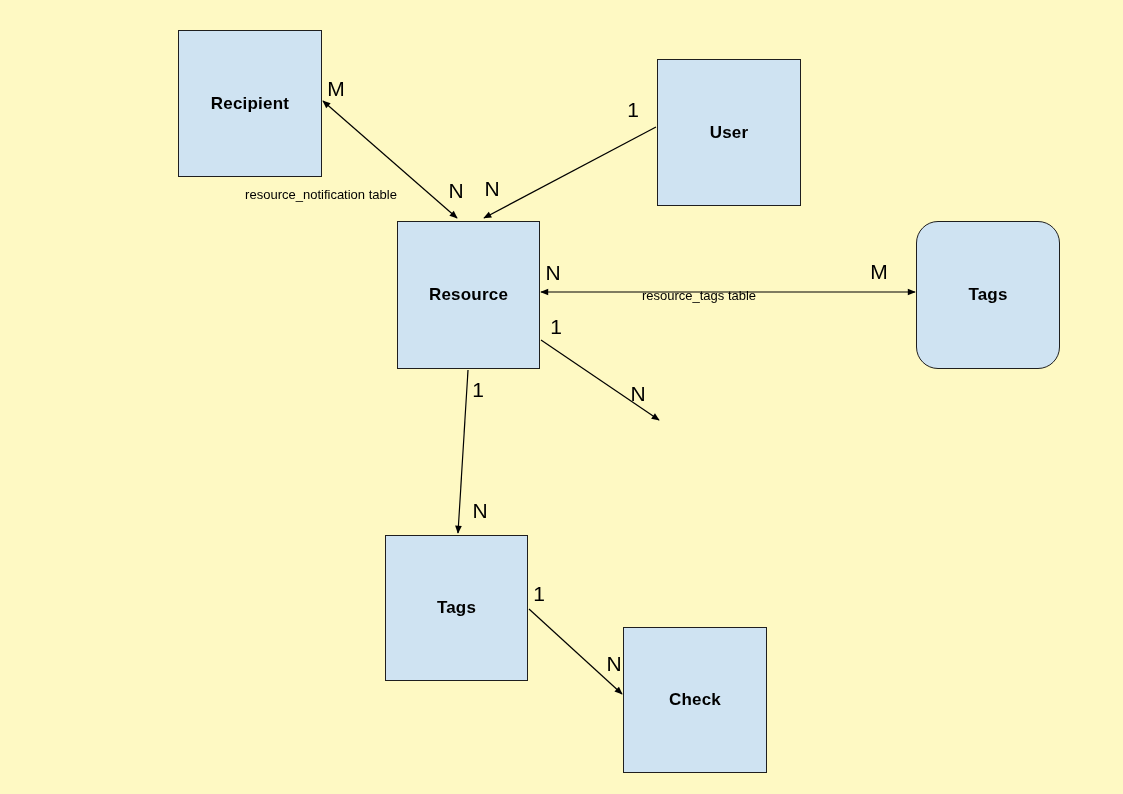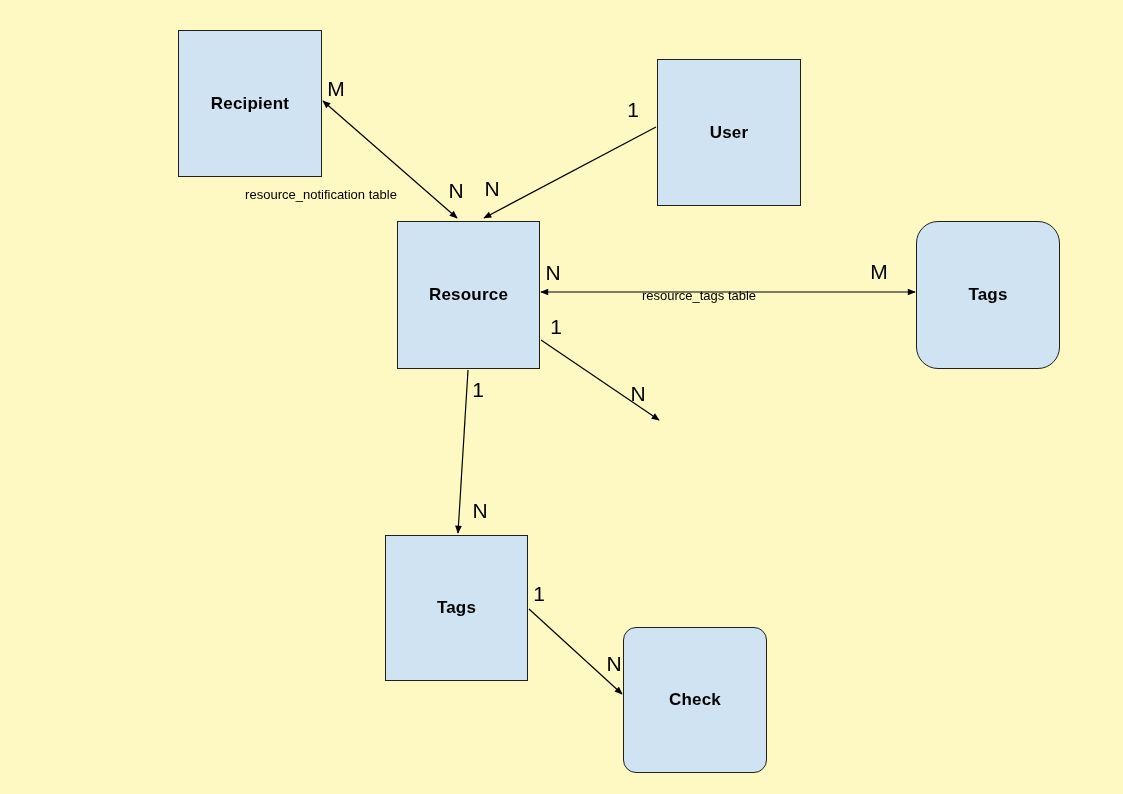--- a/index.html
+++ b/index.html
@@ -72,21 +72,21 @@
   </div>
   <div class="entity" style="left:397px;top:221px;width:143px;height:148px;">
     <span>Resource</span>
   </div>
   <div class="entity" style="left:916px;top:221px;width:144px;height:148px;border-radius:22px;">
     <span>Tags</span>
   </div>
   <div class="entity" style="left:385px;top:535px;width:143px;height:146px;">
     <span>Tags</span>
   </div>
-  <div class="entity" style="left:623px;top:627px;width:144px;height:146px;border-radius:13px;">
+  <div class="entity" style="left:623px;top:627px;width:144px;height:146px;">
     <span>Check</span>
   </div>
 
   <span class="card-label" style="left:336px;top:89px;">M</span>
   <span class="card-label" style="left:456px;top:191px;">N</span>
   <span class="card-label" style="left:633px;top:110px;">1</span>
   <span class="card-label" style="left:492px;top:189px;">N</span>
   <span class="card-label" style="left:553px;top:273px;">N</span>
   <span class="card-label" style="left:879px;top:272px;">M</span>
   <span class="card-label" style="left:556px;top:327px;">1</span>

